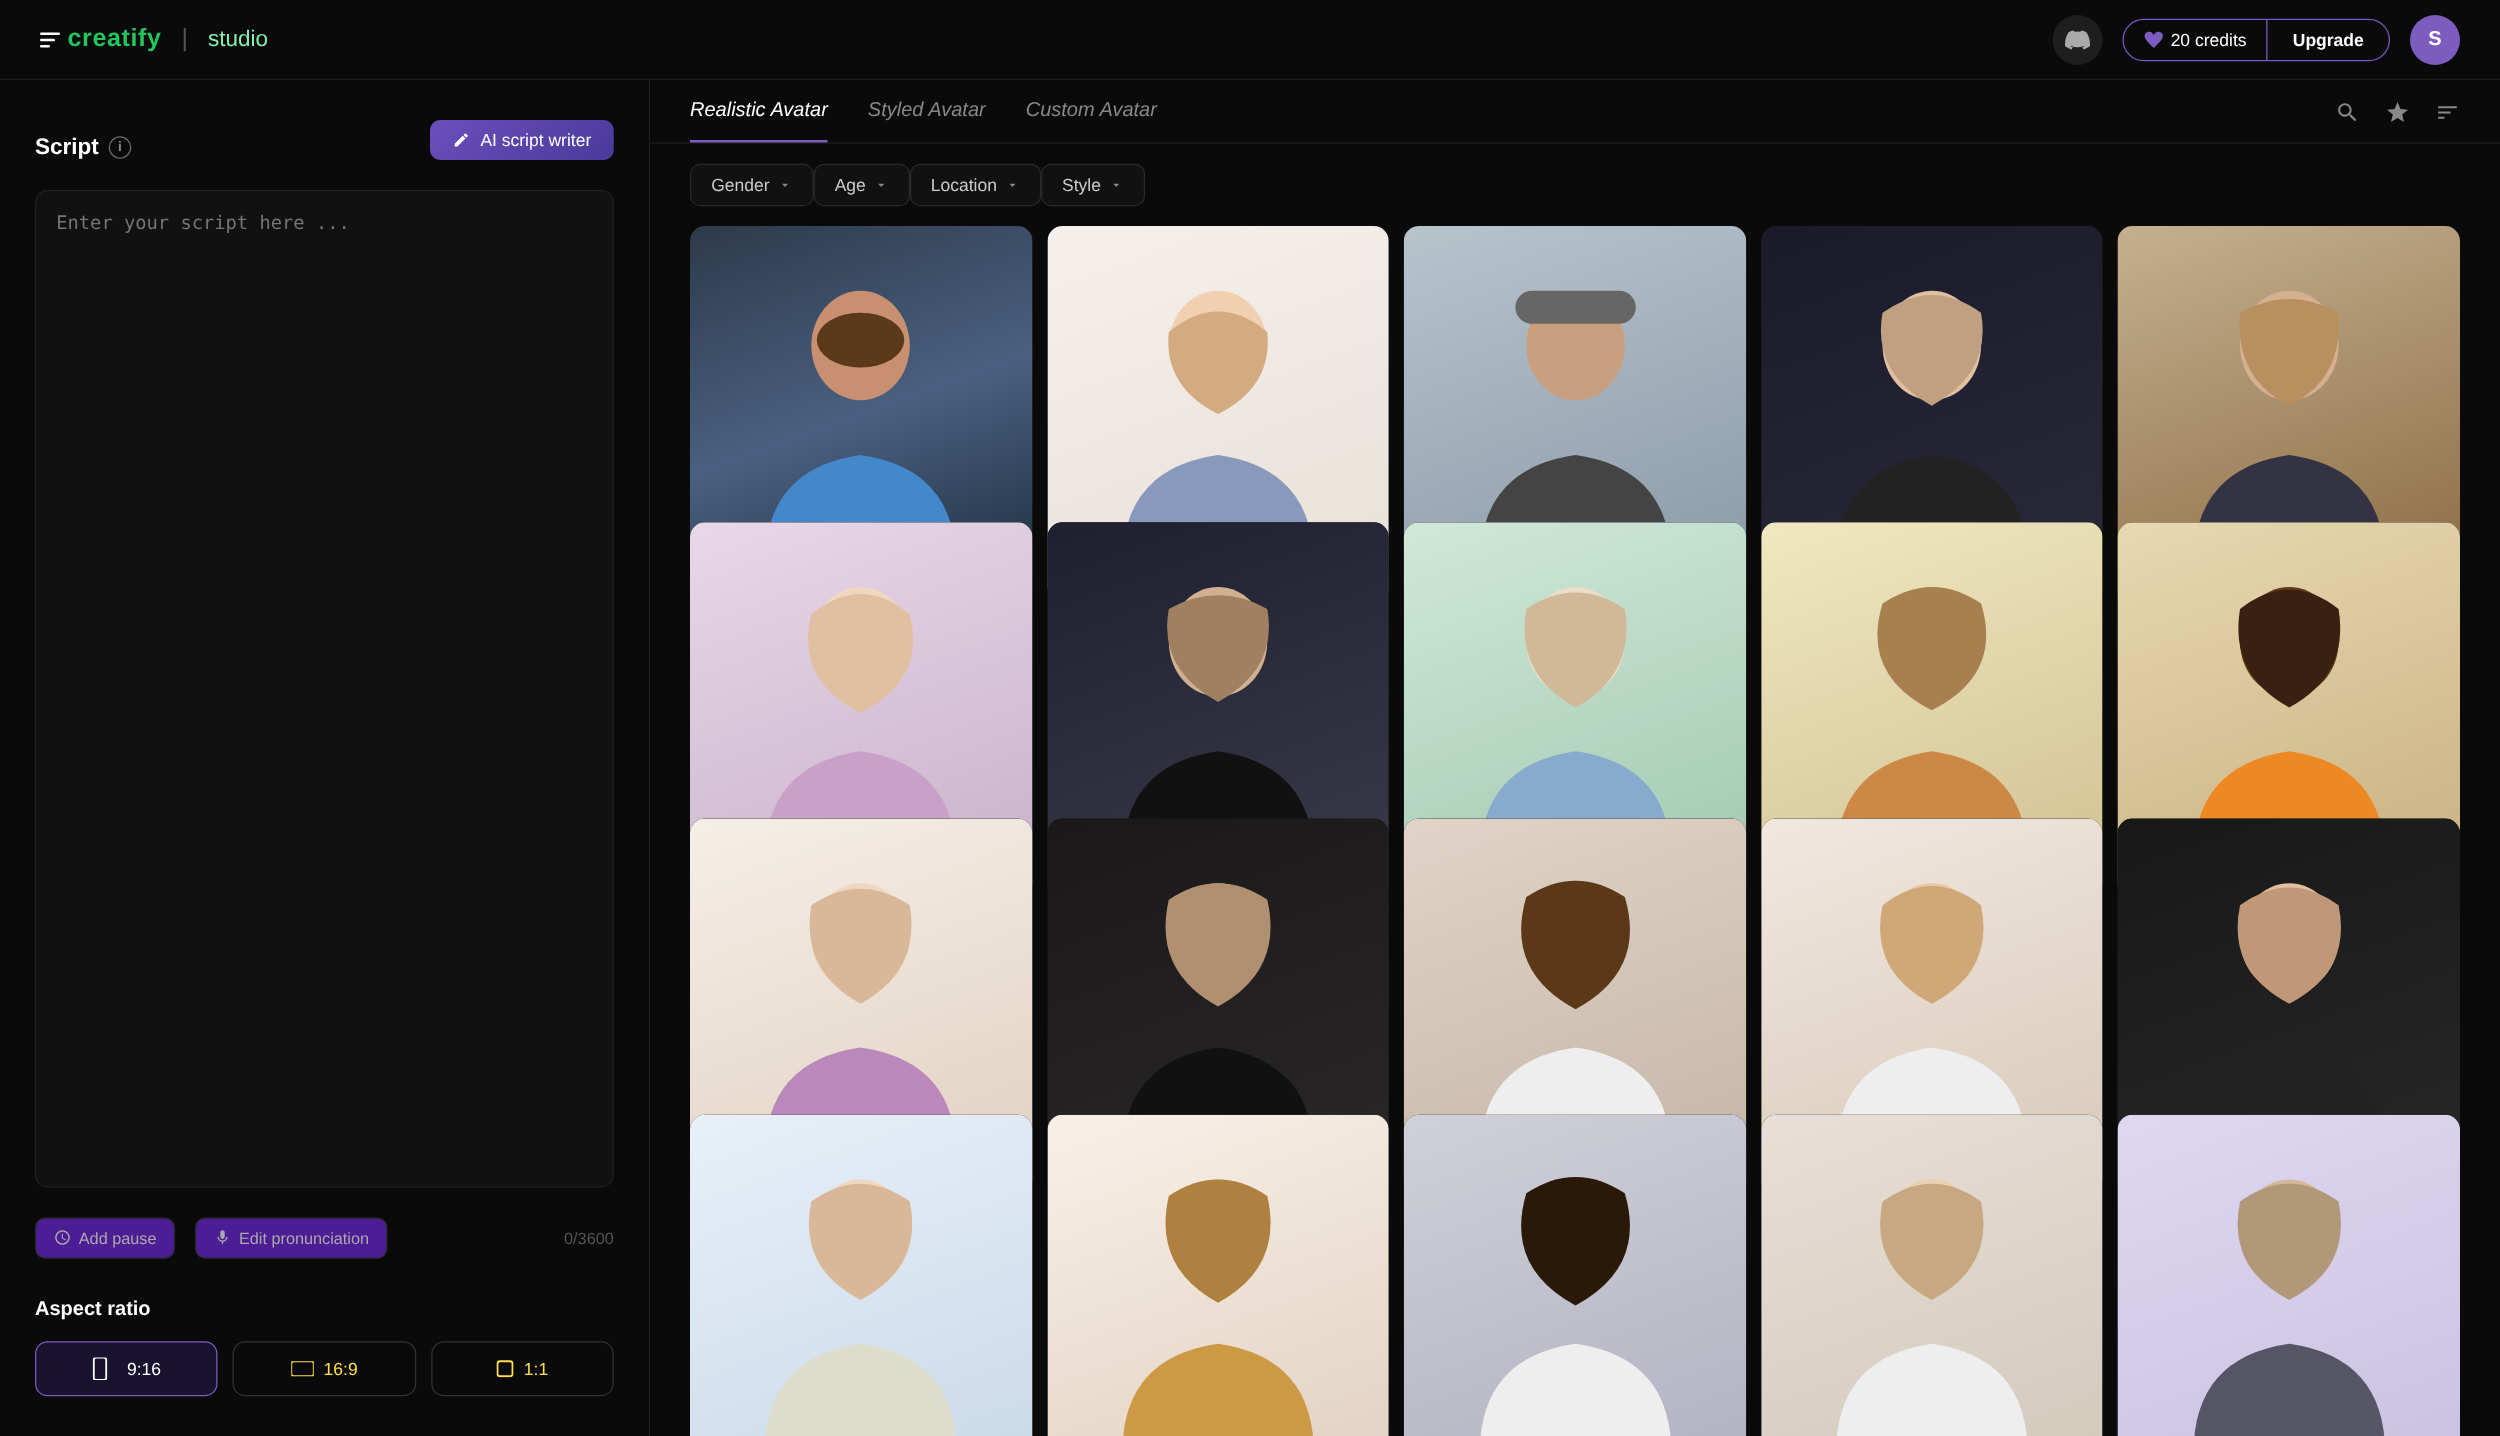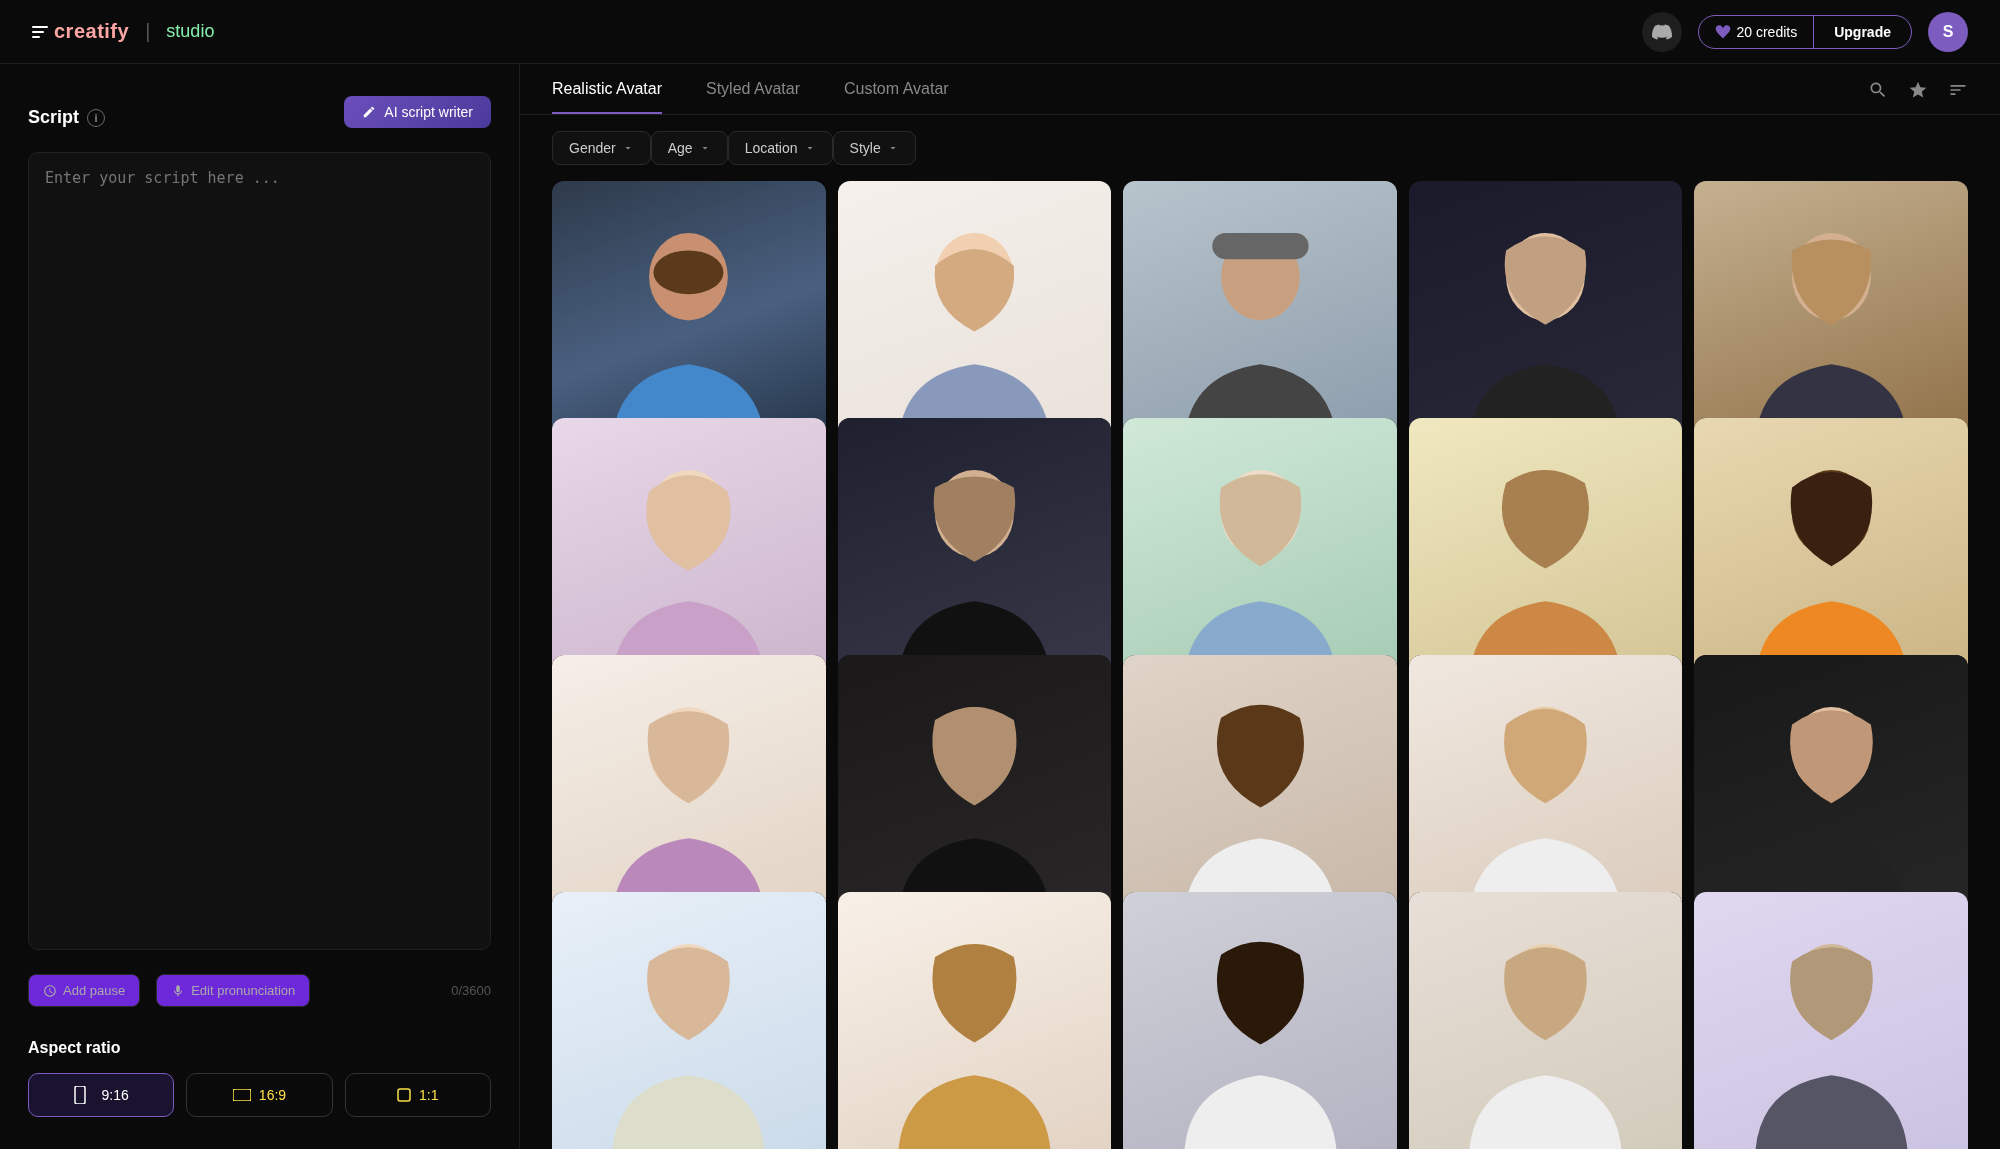--- a/index.html
+++ b/index.html
@@ -172,24 +172,24 @@
       outline: none;
       min-height: 480px;
     }
     .script-footer {
       display: flex;
       align-items: center;
       gap: 16px;
     }
     .footer-btn {
       display: flex;
-      align-items: center;
+      align-items: flex-start;
       gap: 6px;
       padding: 8px 14px;
-      background: #6d28d9;
+      background: #4c1d95;
       border: 1px solid #2a2a2a;
       border-radius: 8px;
       color: #aaa;
       font-size: 13px;
       cursor: pointer;
     }
     .char-count {
       margin-left: auto;
       font-size: 13px;
       color: #555;
@@ -237,21 +237,22 @@
     }
     .avatar-tabs-bar {
       display: flex;
       align-items: center;
       justify-content: space-between;
       padding: 16px 32px 0 32px;
       border-bottom: 1px solid #1e1e1e;
     }
     .avatar-tabs {
       display: flex;
-      gap: 44px;
+      gap: 32px;
+      font-style: italic;
     }
     .avatar-tab {
       font-size: 16px;
       color: #888;
       cursor: pointer;
       padding-bottom: 14px;
       border-bottom: 2px solid transparent;
       font-weight: 400;
     }
     .avatar-tab.active {
@@ -381,21 +382,21 @@
 <body>
 
 <nav class="topnav">
   <div class="logo-area">
     <div class="logo-icon">
       <div class="logo-lines">
         <div class="logo-line"></div>
         <div class="logo-line"></div>
         <div class="logo-line"></div>
       </div>
-      <span style="font-size:20px;font-weight:700;color:#fca5a5;letter-spacing:0.5px;">creatify</span>
+      <span style="font-size:20px;font-weight:700;color:#22c55e;letter-spacing:0.5px;">creatify</span>
     </div>
     <span class="logo-divider">|</span>
     <span class="logo-studio">studio</span>
   </div>
   <div class="nav-right">
     <button class="discord-btn">
 
       <svg width="20" height="20" viewBox="0 0 24 24" fill="#aaa">
         <path d="M20.317 4.37a19.791 19.791 0 0 0-4.885-1.515.074.074 0 0 0-.079.037c-.21.375-.444.864-.608 1.25a18.27 18.27 0 0 0-5.487 0 12.64 12.64 0 0 0-.617-1.25.077.077 0 0 0-.079-.037A19.736 19.736 0 0 0 3.677 4.37a.07.07 0 0 0-.032.027C.533 9.046-.32 13.58.099 18.057a.082.082 0 0 0 .031.057 19.9 19.9 0 0 0 5.993 3.03.078.078 0 0 0 .084-.028 14.09 14.09 0 0 0 1.226-1.994.076.076 0 0 0-.041-.106 13.107 13.107 0 0 1-1.872-.892.077.077 0 0 1-.008-.128 10.2 10.2 0 0 0 .372-.292.074.074 0 0 1 .077-.01c3.928 1.793 8.18 1.793 12.062 0a.074.074 0 0 1 .078.01c.12.098.246.198.373.292a.077.077 0 0 1-.006.127 12.299 12.299 0 0 1-1.873.892.077.077 0 0 0-.041.107c.36.698.772 1.362 1.225 1.993a.076.076 0 0 0 .084.028 19.839 19.839 0 0 0 6.002-3.03.077.077 0 0 0 .032-.054c.5-5.177-.838-9.674-3.549-13.66a.061.061 0 0 0-.031-.03z"></path>
       </svg>

